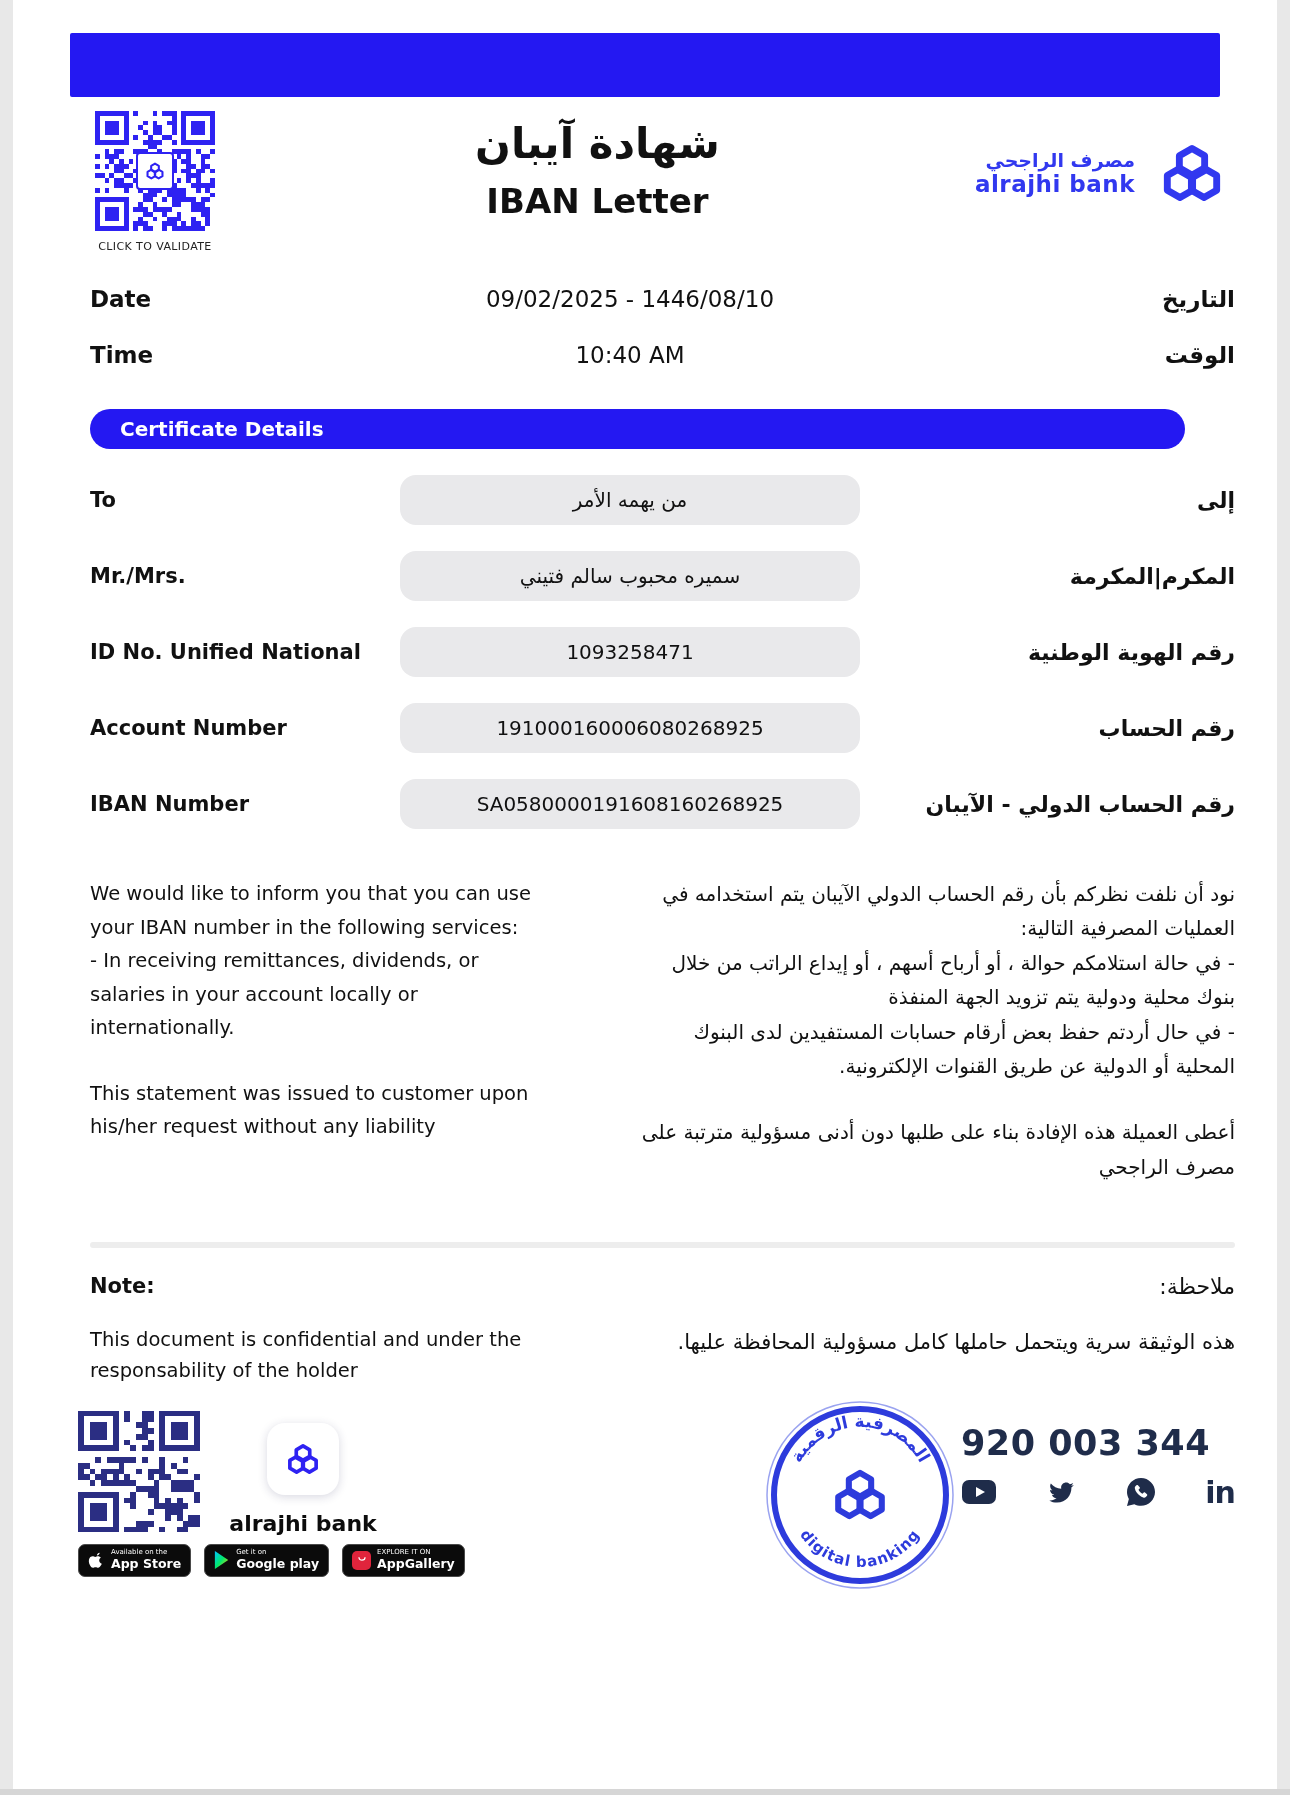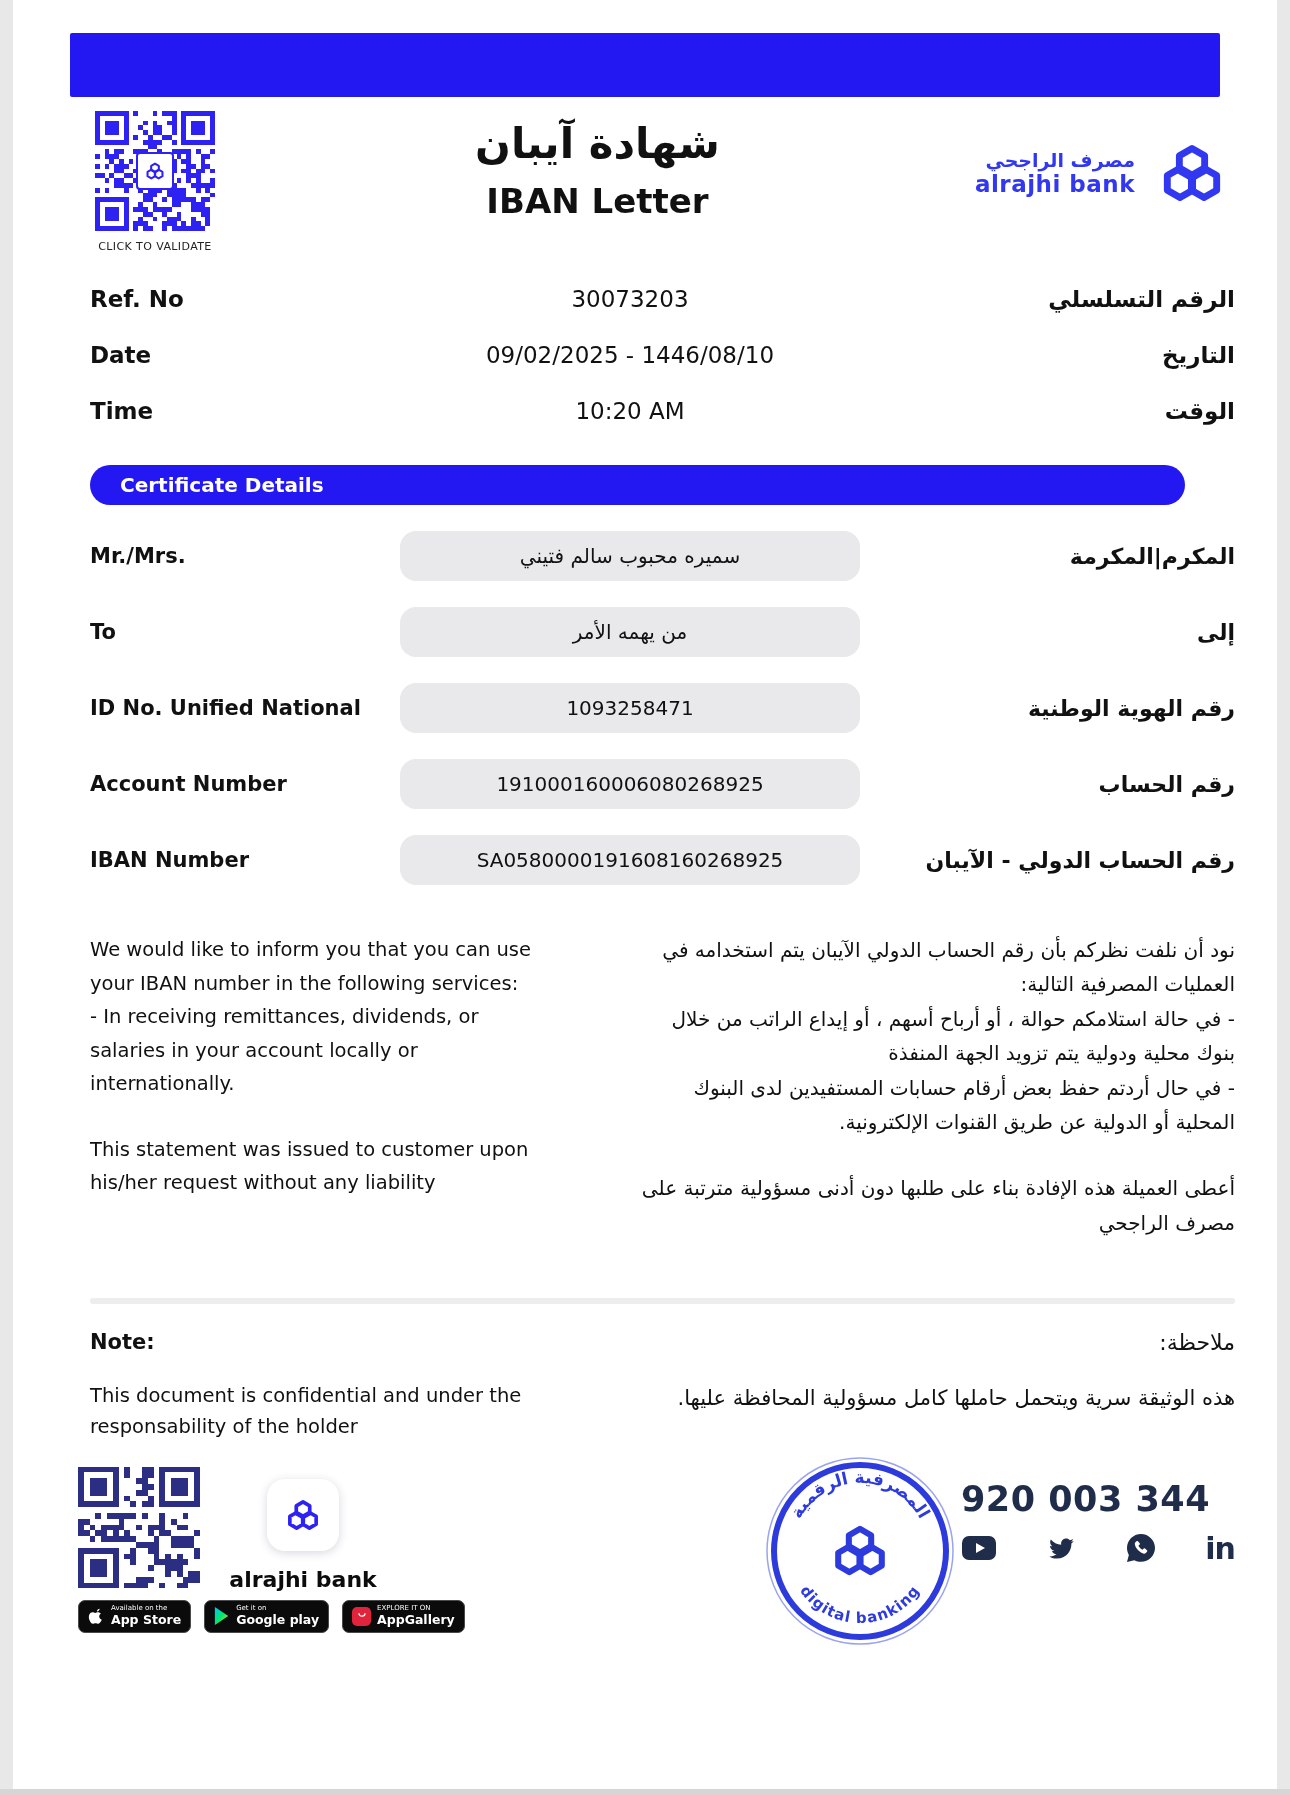--- a/index.html
+++ b/index.html
@@ -421,50 +421,45 @@
         <div class="brand-en">alrajhi bank</div>
       </div>
       <svg class="brand-mark" viewBox="0 0 100 83">
           <use href="#trefoil"></use>
         </svg>
     </div>
   </div>
 
   <div class="meta">
     <div class="meta-row">
-      <div class="m-label">Ref. No</div>
-      <div class="m-value">30073203</div>
-      <div class="m-ar">الرقم التسلسلي</div>
-    </div>
-    <div class="meta-row">
       <div class="m-label">Date</div>
       <div class="m-value">09/02/2025 - 1446/08/10</div>
       <div class="m-ar">التاريخ</div>
     </div>
     <div class="meta-row">
       <div class="m-label">Time</div>
-      <div class="m-value">10:20 AM</div>
+      <div class="m-value">10:40 AM</div>
       <div class="m-ar">الوقت</div>
     </div>
   </div>
 
   <div class="section-bar">
     <span>Certificate Details</span>
   </div>
 
   <div class="details">
+    <div class="detail-row">
+      <div class="d-label">To</div>
+      <div class="pill ar">من يهمه الأمر</div>
+      <div class="d-ar">إلى</div>
+    </div>
     <div class="detail-row">
       <div class="d-label">Mr./Mrs.</div>
       <div class="pill ar">سميره محبوب سالم فتيني</div>
       <div class="d-ar">المكرم|المكرمة</div>
-    </div>
-    <div class="detail-row">
-      <div class="d-label">To</div>
-      <div class="pill ar">من يهمه الأمر</div>
-      <div class="d-ar">إلى</div>
     </div>
     <div class="detail-row">
       <div class="d-label">ID No. Unified National</div>
       <div class="pill">1093258471</div>
       <div class="d-ar">رقم الهوية الوطنية</div>
     </div>
     <div class="detail-row">
       <div class="d-label">Account Number</div>
       <div class="pill">191000160006080268925</div>
       <div class="d-ar">رقم الحساب</div>

